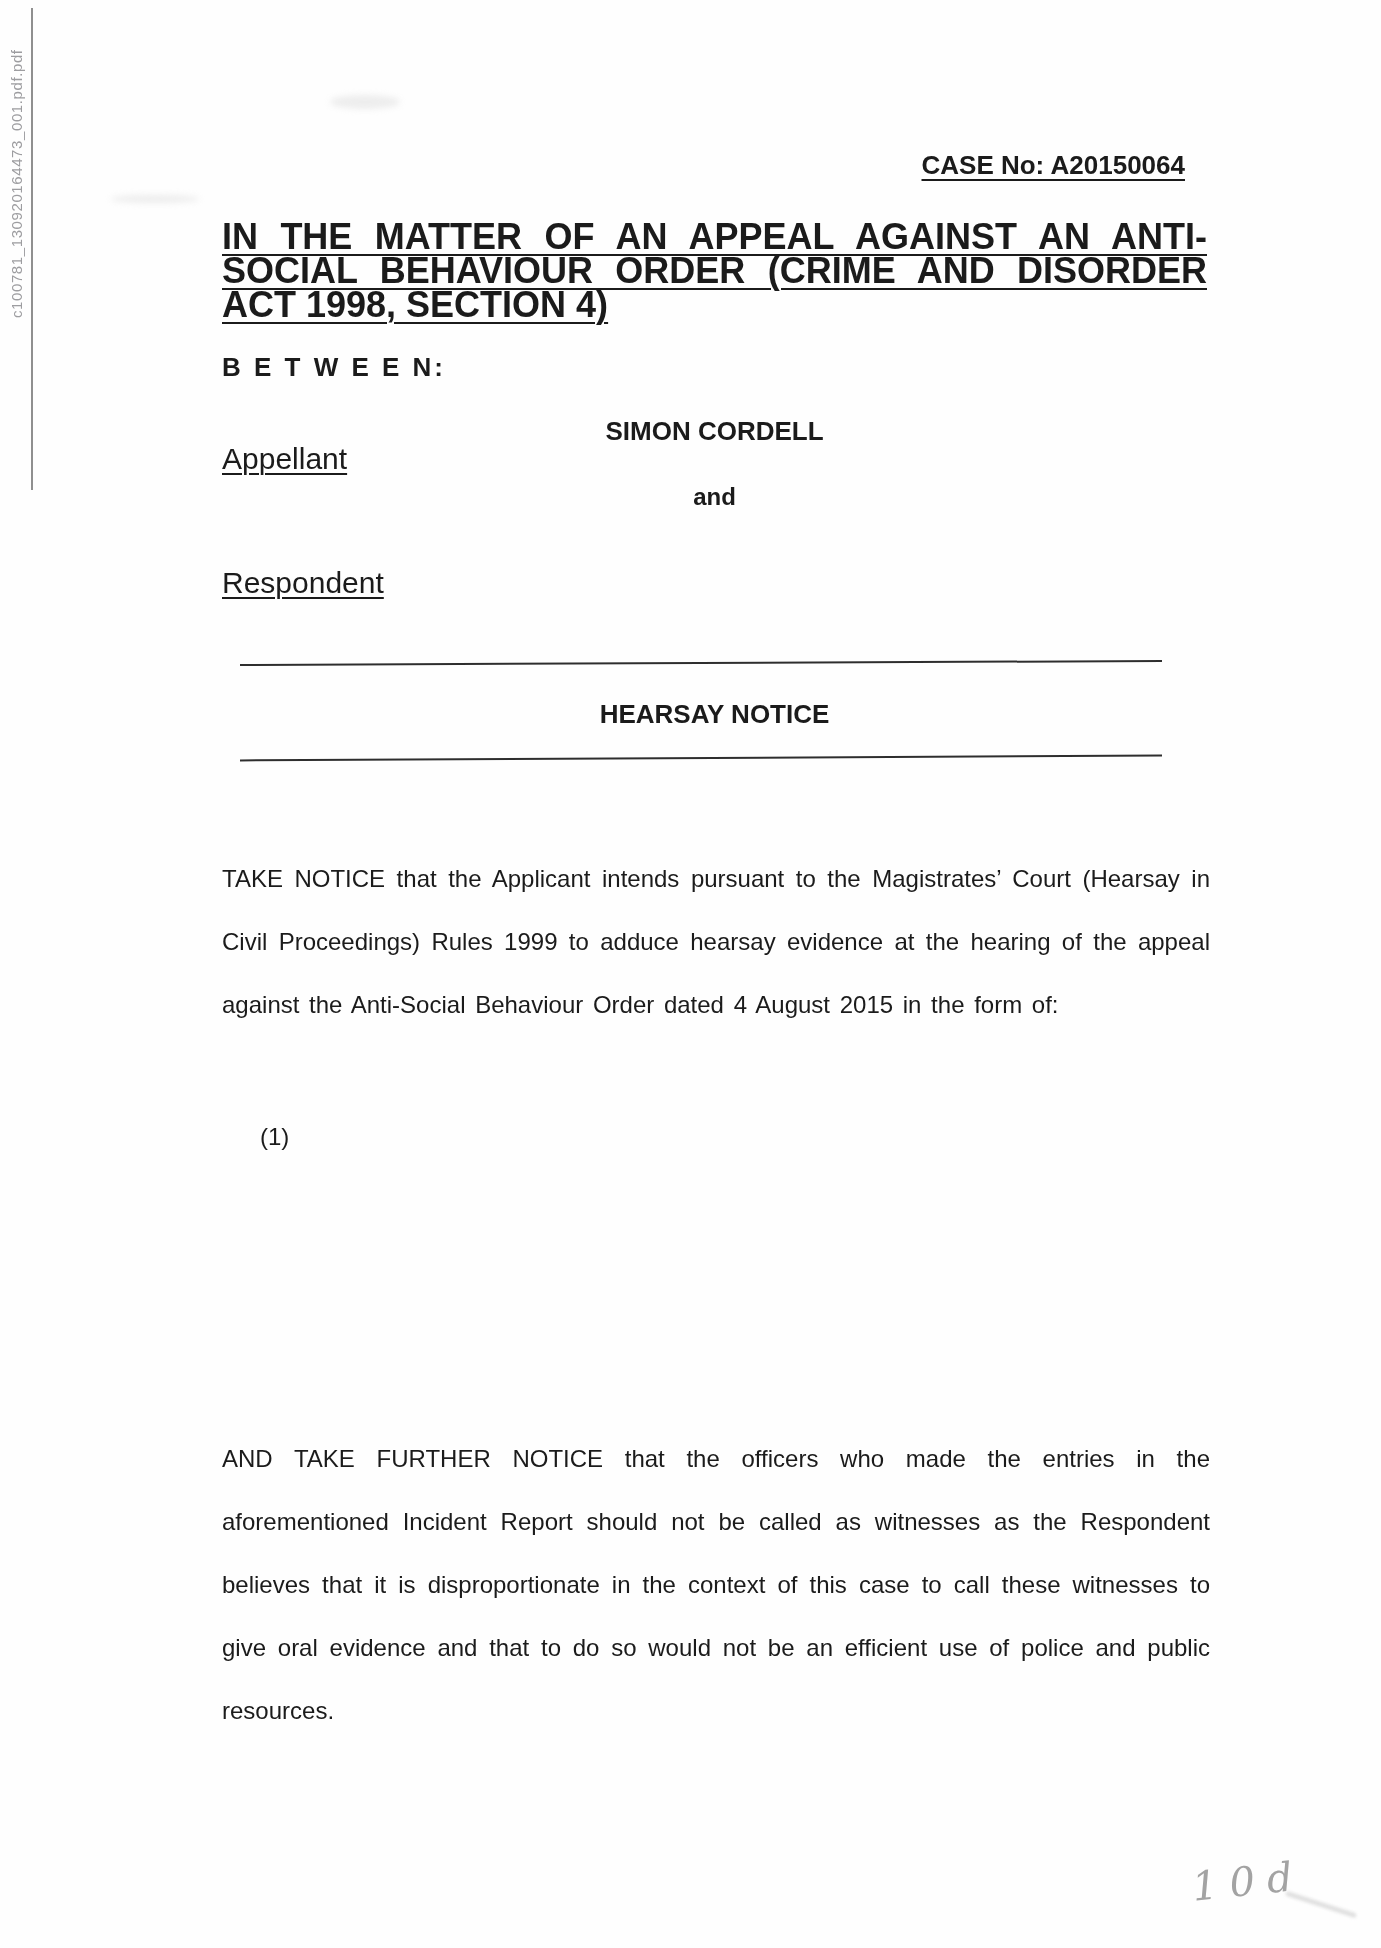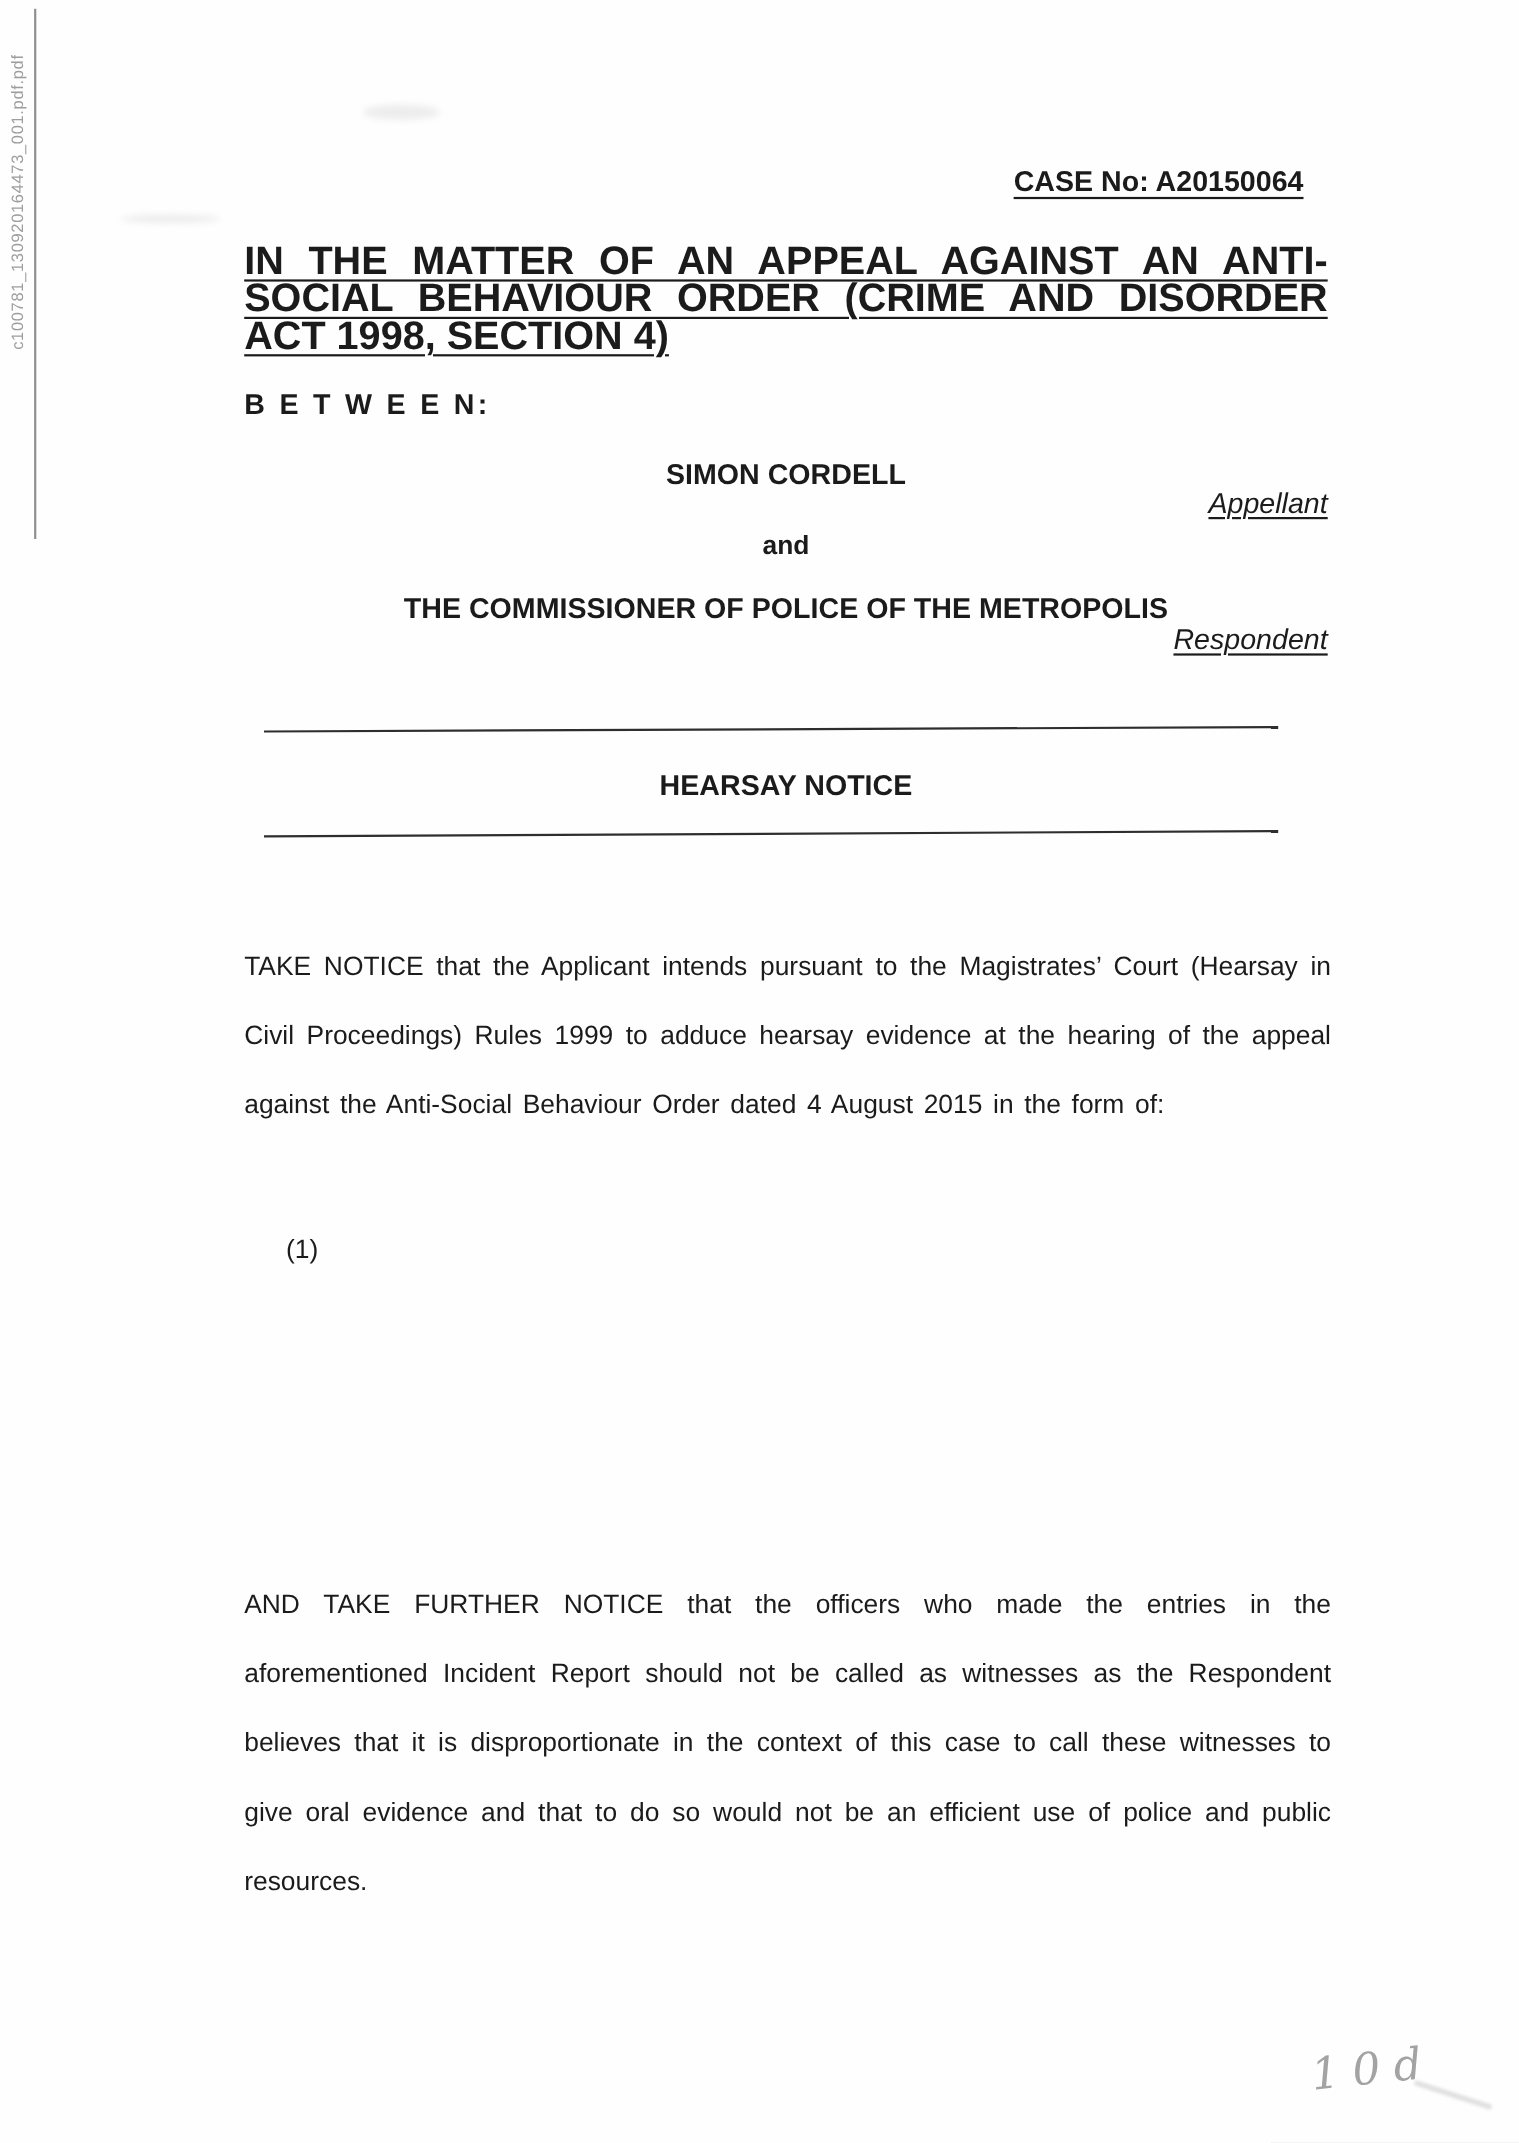--- a/index.html
+++ b/index.html
@@ -69,22 +69,22 @@
     text-align: center; font-size: 26px; font-weight: bold;
   }
   .appellant-name { top: 416px; }
   .respondent-name { top: 538px; }
   .and-label {
     position: absolute; left: 222px; width: 985px; text-align: center;
     top: 483px; font-size: 24px; font-weight: bold;
   }
   .role-right {
     position: absolute; left: 222px; width: 985px;
-    text-align: right;
-    font-size: 26px; font-style: italic;
+    text-align: left;
+    font-size: 30px; 
     text-decoration: underline; text-decoration-thickness: 1.5px; text-underline-offset: 4px;
   }
   .appellant-role { top: 442px; }
   .respondent-role { top: 566px; }
 
   .rule {
     position: absolute; left: 240px; width: 922px; height: 2px;
     background: #2e2e2e;
   }
   .rule-top { top: 662px; transform: rotate(-0.25deg); }
@@ -148,21 +148,20 @@
   <div class="smudge smudge-b"></div>
 
   <div class="case-no u">CASE No: A20150064</div>
 
   <div class="matter">IN THE MATTER OF AN APPEAL AGAINST AN ANTI-SOCIAL BEHAVIOUR ORDER (CRIME AND DISORDER ACT 1998, SECTION 4)</div>
 
   <div class="between">B E T W E E N:</div>
   <div class="name-center appellant-name">SIMON CORDELL</div>
   <div class="role-right appellant-role">Appellant</div>
   <div class="and-label">and</div>
-  <div class="name-center respondent-name">THE COMMISSIONER OF POLICE OF THE METROPOLIS</div>
   <div class="role-right respondent-role">Respondent</div>
 
   <div class="rule rule-top"></div>
   <div class="notice-title">HEARSAY NOTICE</div>
   <div class="rule rule-bottom"></div>
 
   <p class="body-para para-take-notice">
     <span class="lead">TAKE NOTICE</span><span> that the Applicant intends pursuant to the Magistrates’ Court (Hearsay in Civil Proceedings) Rules 1999 to adduce hearsay evidence at the hearing of the appeal against the Anti-Social Behaviour Order dated 4 August 2015 in the form of:</span>
   </p>
 

